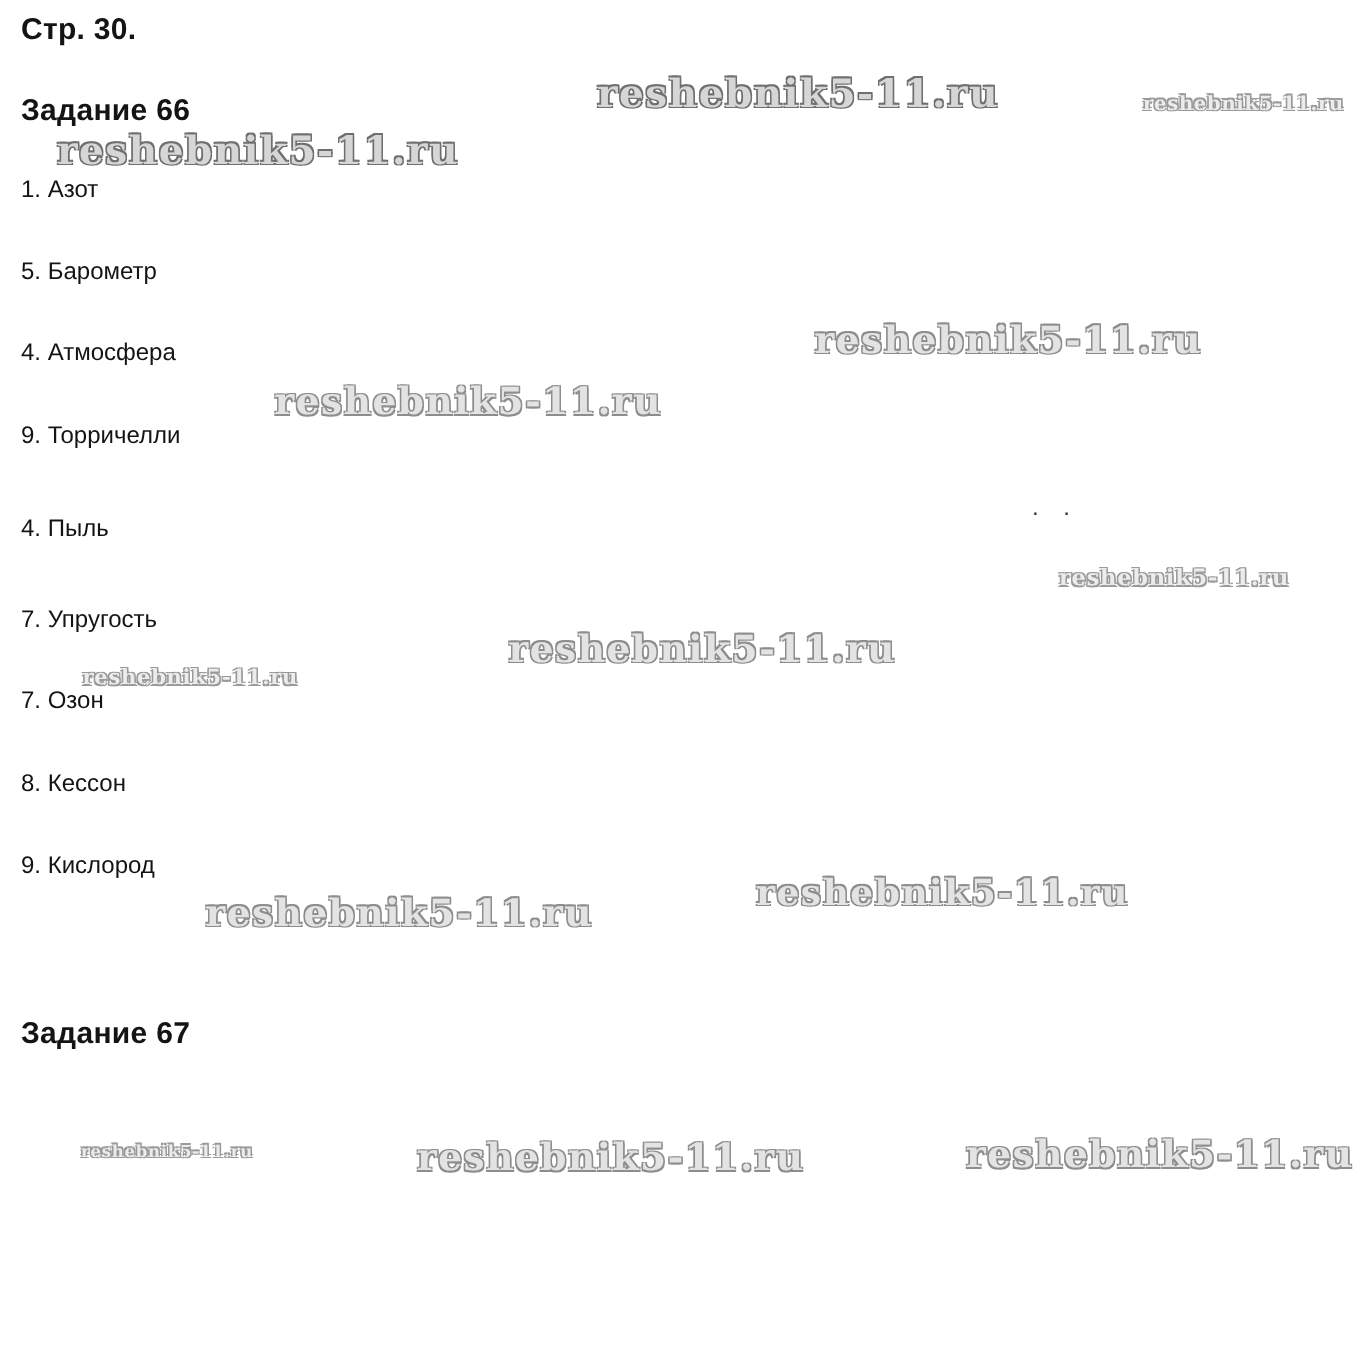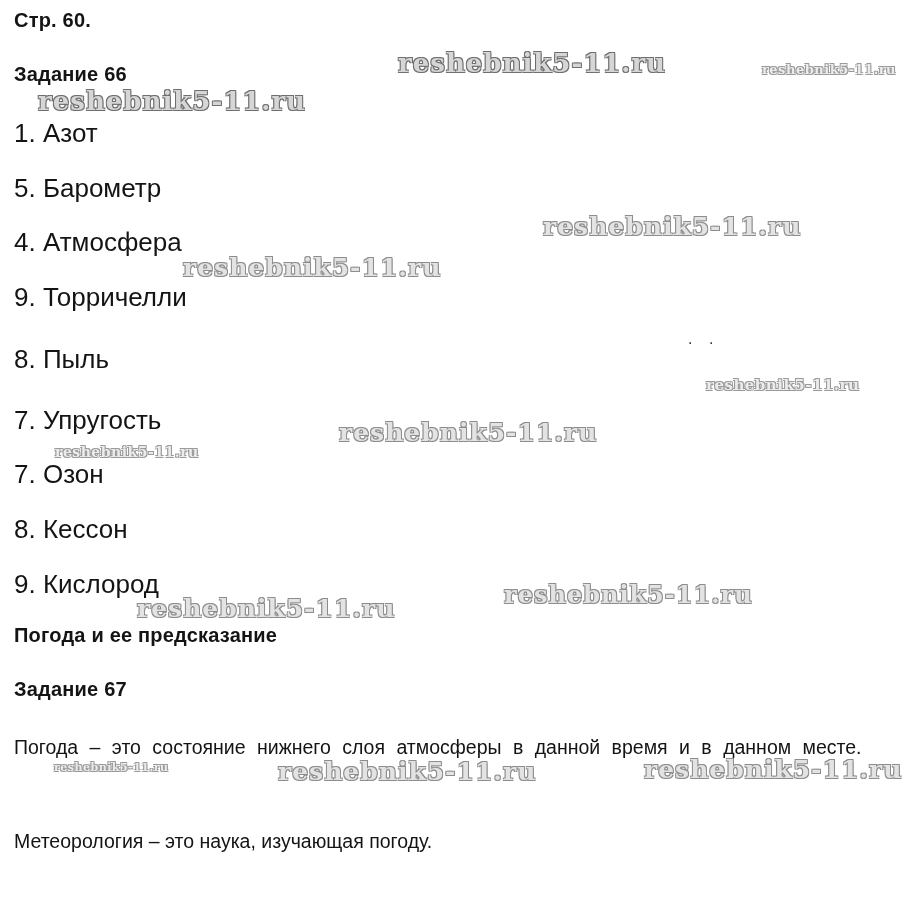--- a/index.html
+++ b/index.html
@@ -15,21 +15,21 @@
   .page {
     position: relative;
     width: 914px;
     height: 899px;
     background: #ffffff;
   }
   
   .tblock {
     position: absolute;
     left: 14px;
-    font-size: 26px;
+    font-size: 16px;
     line-height: 1.25;
     z-index: 2;
     white-space: nowrap;
   }
   .tblock.bold {
     font-weight: bold;
     font-size: 20px;
     letter-spacing: 0.2px;
   }
   .paragraph {
@@ -102,35 +102,32 @@
   <span class="wm" style="left:339px; top:418px; font-size:25px;">reshebnik5-11.ru</span>
   <span class="wm light" style="left:55px;  top:444px; font-size:14px;">reshebnik5-11.ru</span>
   <span class="wm" style="left:504px; top:580px; font-size:24px;">reshebnik5-11.ru</span>
   <span class="wm" style="left:137px; top:594px; font-size:25px;">reshebnik5-11.ru</span>
   <span class="wm light" style="left:54px;  top:761px; font-size:11px;">reshebnik5-11.ru</span>
   <span class="wm" style="left:278px; top:757px; font-size:25px;">reshebnik5-11.ru</span>
   <span class="wm" style="left:644px; top:755px; font-size:25px;">reshebnik5-11.ru</span>
 
   <span class="stray-dots" style="left:688px; top:330px;">. .</span>
 
-  <div class="tblock bold" style="top:8px;">Стр. 60.</div>
+  <div class="tblock bold" style="top:8px;">Стр. 30.</div>
 
   <div class="tblock bold" style="top:62px;text-align:right;">Задание 66</div>
 
   <div class="tblock" style="top:117px;">1. Азот</div>
   <div class="tblock" style="top:172px;">5. Барометр</div>
   <div class="tblock" style="top:226px;">4. Атмосфера</div>
   <div class="tblock" style="top:281px;">9. Торричелли</div>
-  <div class="tblock" style="top:343px;">8. Пыль</div>
+  <div class="tblock" style="top:343px;">4. Пыль</div>
   <div class="tblock" style="top:404px;">7. Упругость</div>
   <div class="tblock" style="top:458px;text-align:right;">7. Озон</div>
   <div class="tblock" style="top:513px;">8. Кессон</div>
   <div class="tblock" style="top:568px;">9. Кислород</div>
 
-  <div class="tblock bold" style="top:623px;">Погода и ее предсказание</div>
 
   <div class="tblock bold" style="top:677px;">Задание 67</div>
 
-  <div class="paragraph" style="top:732px;">Погода – это состояние нижнего слоя атмосферы в данной время и в данном месте.</div>
 
-  <div class="paragraph no-justify" style="top:826px;">Метеорология – это наука, изучающая погоду.</div>
 
 </div>
 
 </body></html>

